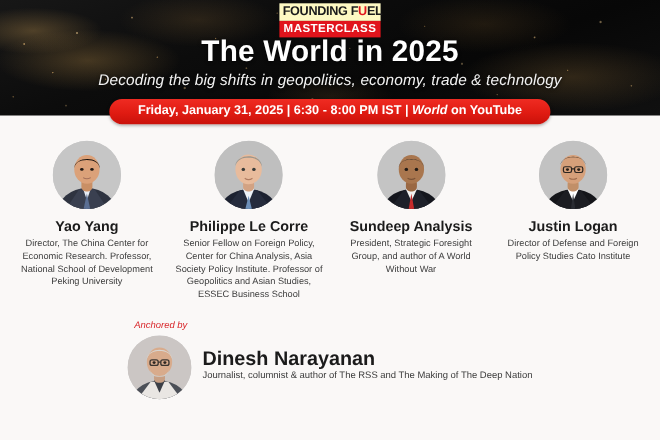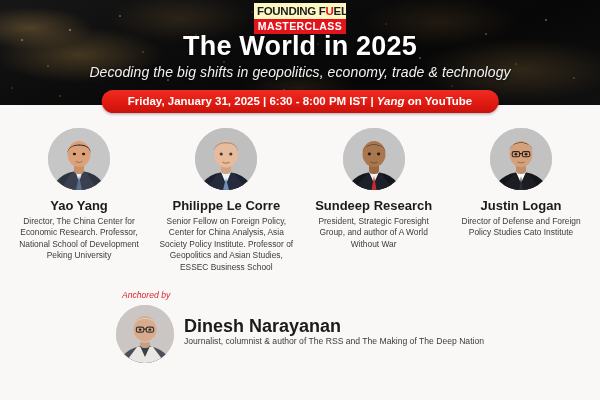--- a/index.html
+++ b/index.html
@@ -252,21 +252,21 @@
   <div class="header"></div>
 
   <div class="logo">
     <span class="logo-top"><span>FOUNDING F</span><span class="fl-u">U</span><span>EL</span></span>
     <span class="logo-bottom">MASTERCLASS</span>
   </div>
 
   <div class="main-title">The World in 2025</div>
   <div class="subtitle">Decoding the big shifts in geopolitics, economy, trade &amp; technology</div>
 
-  <div class="date-pill"><span>Friday, January 31, 2025 | 6:30 - 8:00 PM IST | </span><span class="live">Yang</span><span> on YouTube</span></div>
+  <div class="date-pill"><span>Friday, January 31, 2025 | 6:30 - 8:00 PM IST | </span><span class="live">World</span><span> on YouTube</span></div>
 
   <div class="speakers">
 
     <div class="speaker">
       <div class="avatar">
         <svg viewBox="0 0 62 62" xmlns="http://www.w3.org/2000/svg">
           <rect width="62" height="62" fill="#c6c6c6"></rect>
           <ellipse cx="31" cy="66" rx="27" ry="23" fill="#2e3340"></ellipse>
           <path d="M12 62 L24 44 L38 44 L50 62 Z" fill="#3a4050"></path>
           <path d="M27 42 L31 54 L35 42 L33 40 L29 40 Z" fill="#e8eef5"></path>
@@ -312,21 +312,21 @@
           <path d="M26 44 L31 55 L36 44 L33.5 42 L28.5 42 Z" fill="#f2f2f0"></path>
           <path d="M31 48 L28.5 62 L33.5 62 Z" fill="#c62b2b"></path>
           <rect x="26" y="35" width="10" height="11" rx="4" fill="#9a6843"></rect>
           <ellipse cx="31" cy="26" rx="11.5" ry="13" fill="#a9764e"></ellipse>
           <path d="M19.5 24 C21 14 41 14 42.5 24 C41 19 37 17 31 17 C25 17 21 19 19.5 24 Z" fill="#2a2724"></path>
           <ellipse cx="26.4" cy="26" rx="1.6" ry="1.4" fill="#241c16"></ellipse>
           <ellipse cx="35.6" cy="26" rx="1.6" ry="1.4" fill="#241c16"></ellipse>
           <path d="M27.5 34 Q31 36 34.5 34" stroke="#7a5236" stroke-width="1.1" fill="none"></path>
         </svg>
       </div>
-      <div class="sp-name">Sundeep Research</div>
+      <div class="sp-name">Sundeep Analysis</div>
       <div class="sp-title">President, Strategic Foresight Group, and author of A World Without War</div>
     </div>
 
     <div class="speaker">
       <div class="avatar">
         <svg viewBox="0 0 62 62" xmlns="http://www.w3.org/2000/svg">
           <rect width="62" height="62" fill="#c2c2c2"></rect>
           <ellipse cx="31" cy="68" rx="28" ry="24" fill="#141519"></ellipse>
           <path d="M11 62 L24 45 L38 45 L51 62 Z" fill="#1c1d22"></path>
           <path d="M26 44 L31 55 L36 44 L33.5 42 L28.5 42 Z" fill="#ffffff"></path>

